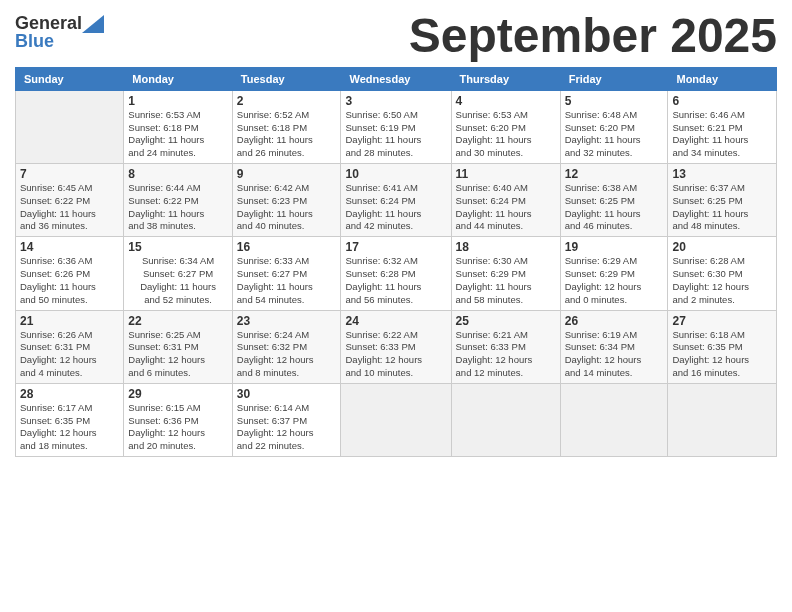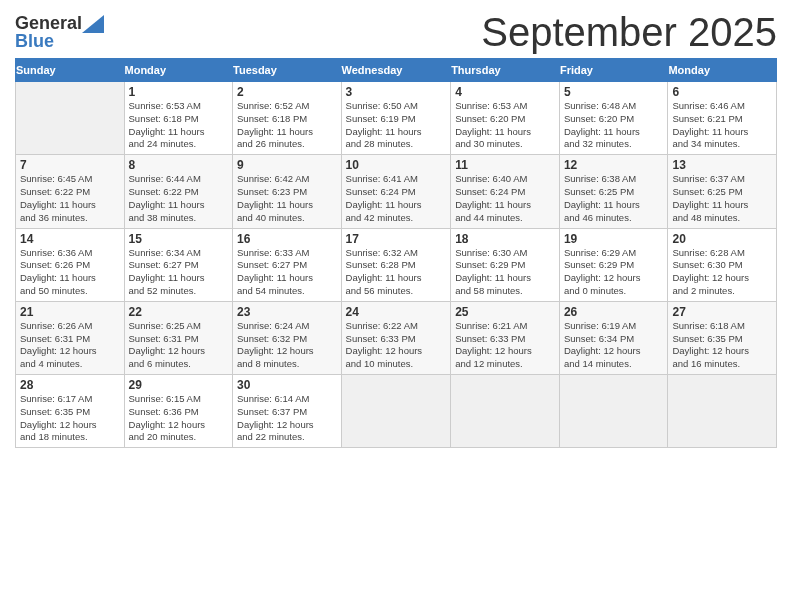--- a/index.html
+++ b/index.html
@@ -28,40 +28,40 @@
     .logo-text {
       font-size: 18px;
       font-weight: bold;
       color: #333;
       line-height: 1.1;
     }
     .title-block {
       text-align: right;
     }
     .month-title {
-      font-size: 40px;
-      font-weight: normal;
+      font-size: 48px;
+      font-weight: bold;
       color: #333;
       line-height: 1.1;
     }
     .subtitle {
       font-size: 14px;
       color: #555;
       text-align: right;
     }
     table {
       width: 100%;
       border-collapse: collapse;
       margin-top: 4px;
       font-size: 10px;
     }
     thead tr th {
       background-color: #3a7abf;
       color: #fff;
-      padding: 5px 0;
+      padding: 5px 8px;
       text-align: left;
       font-size: 11px;
       font-weight: bold;
       border: 1px solid #3a7abf;
     }
     tbody tr td {
       border: 1px solid #ccc;
       vertical-align: top;
       padding: 3px 4px;
       width: 113px;
@@ -220,21 +220,21 @@
         <tr>
           <td>
             <span class="day-number">14</span>
             <div class="day-info" style="white-space: pre-line;">Sunrise: 6:36 AM
 Sunset: 6:26 PM
 Daylight: 11 hours
 and 50 minutes.</div>
           </td>
           <td>
             <span class="day-number">15</span>
-            <div class="day-info" style="white-space: pre-line;">Sunrise: 6:34 AM
+            <div class="day-info" style="white-space: pre-line; text-align: center;">Sunrise: 6:34 AM
 Sunset: 6:27 PM
 Daylight: 11 hours
 and 52 minutes.</div>
           </td>
           <td>
             <span class="day-number">16</span>
             <div class="day-info" style="white-space: pre-line;">Sunrise: 6:33 AM
 Sunset: 6:27 PM
 Daylight: 11 hours
 and 54 minutes.</div>

